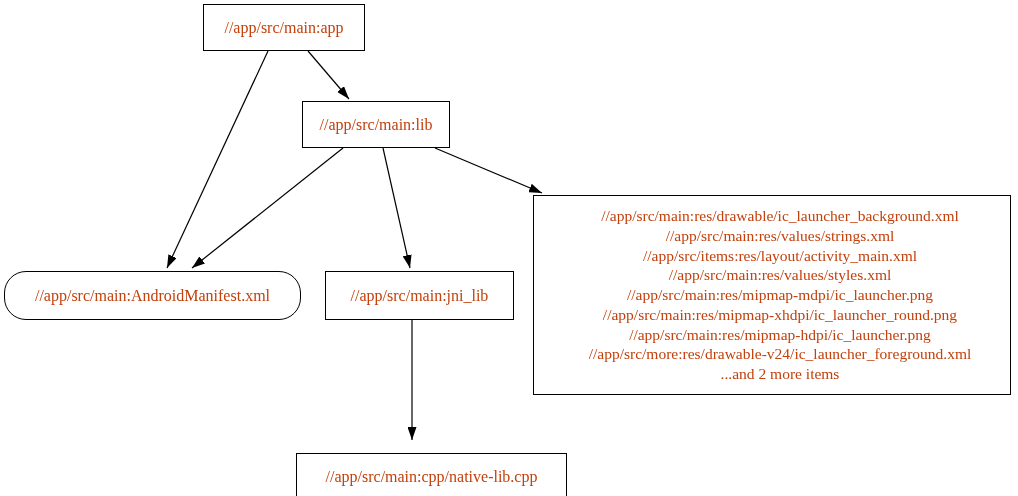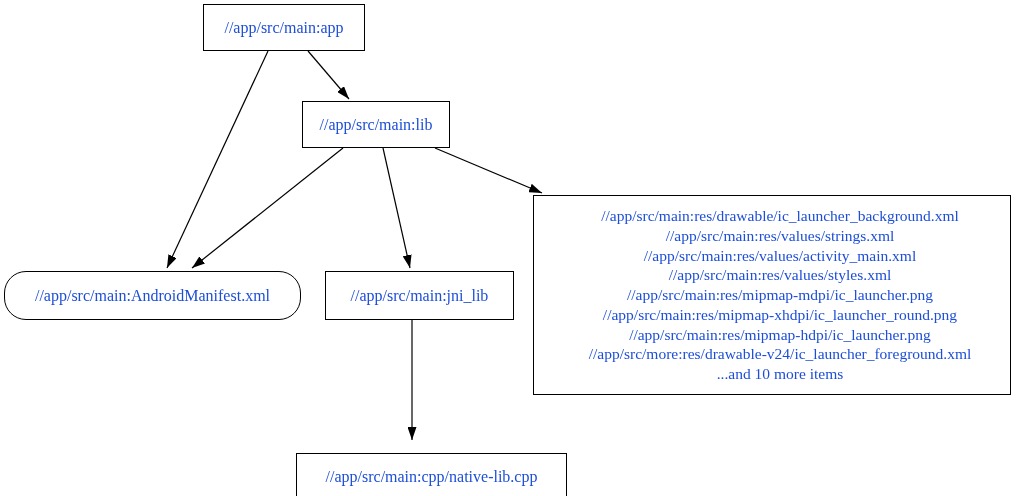--- a/index.html
+++ b/index.html
@@ -6,21 +6,21 @@
     margin: 0;
     padding: 0;
     background: #ffffff;
   }
   .graph-canvas {
     position: relative;
     width: 1018px;
     height: 496px;
     background: #ffffff;
     font-family: "Liberation Serif", "DejaVu Serif", serif;
-    color: #1d4ed8;
+    color: #c2410c;
     overflow: hidden;
   }
   .edges-layer {
     position: absolute;
     left: 0;
     top: 0;
     width: 1018px;
     height: 496px;
   }
   .edge {
@@ -84,26 +84,26 @@
     <span>//app/src/main:AndroidManifest.xml</span>
   </div>
 
   <div class="node" id="node-jni">
     <span>//app/src/main:jni_lib</span>
   </div>
 
   <div class="node multiline" id="node-res">
     <div>//app/src/main:res/drawable/ic_launcher_background.xml</div>
     <div>//app/src/main:res/values/strings.xml</div>
-    <div>//app/src/main:res/values/activity_main.xml</div>
+    <div>//app/src/items:res/layout/activity_main.xml</div>
     <div>//app/src/main:res/values/styles.xml</div>
     <div>//app/src/main:res/mipmap-mdpi/ic_launcher.png</div>
     <div>//app/src/main:res/mipmap-xhdpi/ic_launcher_round.png</div>
     <div>//app/src/main:res/mipmap-hdpi/ic_launcher.png</div>
     <div>//app/src/more:res/drawable-v24/ic_launcher_foreground.xml</div>
-    <div>...and 10 more items</div>
+    <div>...and 2 more items</div>
   </div>
 
   <div class="node" id="node-native">
     <span>//app/src/main:cpp/native-lib.cpp</span>
   </div>
 
 </div>
 
 </body></html>

